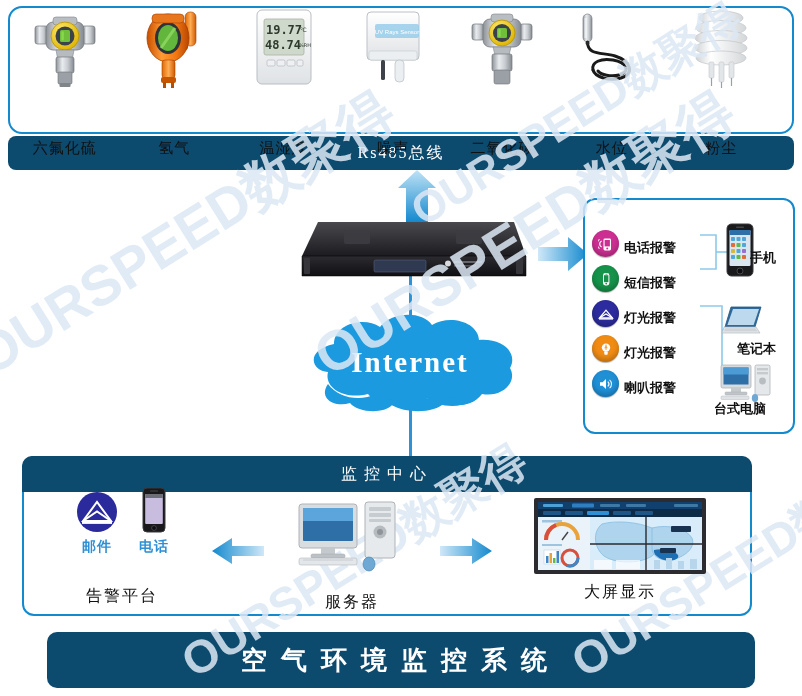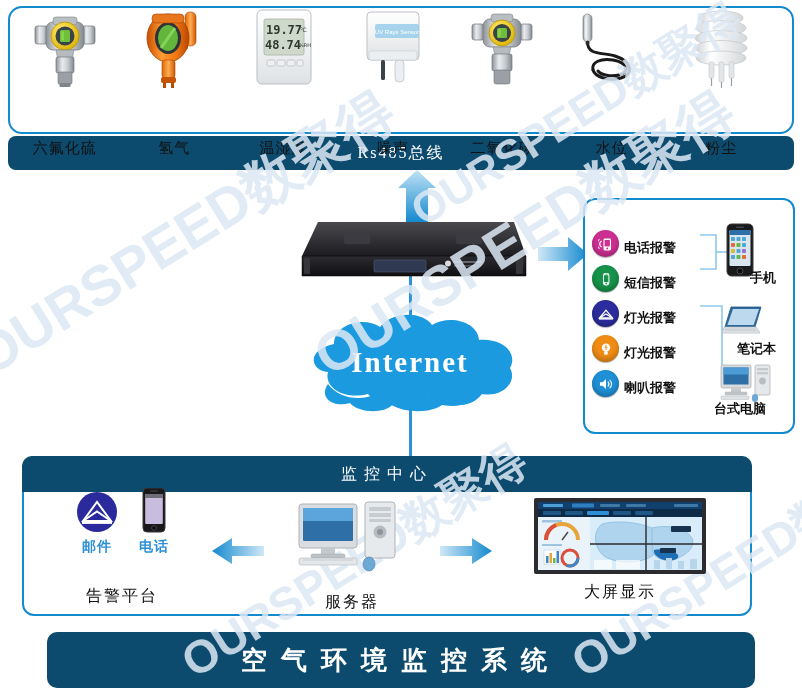--- a/index.html
+++ b/index.html
@@ -417,21 +417,21 @@
       <rect x="8" y="25" width="4" height="4" rx=".8" fill="#d6b93a"></rect>
         <rect x="13.5" y="25" width="4" height="4" rx=".8"></rect>
       <rect x="19" y="25" width="4" height="4" rx=".8" fill="#9a6fd0"></rect>
       <rect x="8" y="31" width="4" height="4" rx=".8" fill="#4fa8d8"></rect>
         <rect x="13.5" y="31" width="4" height="4" rx=".8" fill="#62b84a"></rect>
       <rect x="19" y="31" width="4" height="4" rx=".8" fill="#e06d3a"></rect>
     </g>
     <circle cx="17" cy="47" r="3" fill="#0d0d10" stroke="#55555a" stroke-width=".8"></circle>
     <rect x="13" y="2.6" width="8" height="1.3" rx=".6" fill="#44444a"></rect>
   </svg>
-  <div class="dev-lbl" style="left:750px; top:269px;">手机</div>
+  <div class="dev-lbl" style="left:750px; top:249px;">手机</div>
 
   <svg class="over" style="left:722px; top:305px;" width="50" height="38">
     <path d="M9 2 L39 2 L33 22 L3 22 Z" fill="#2f6a9e" stroke="#20567f" stroke-width=".8"></path>
     <path d="M11 4 L37 4 L31.6 20 L5.4 20 Z" fill="#bcd9ee"></path>
     <path d="M2 22 L34 22 L38 28 L0 28 Z" fill="#e2e6e9" stroke="#b5bbc1" stroke-width=".7"></path>
     <path d="M3.5 23.2 L33 23.2 L35.5 26.2 L2 26.2 Z" fill="#cfd4d9"></path>
   </svg>
   <div class="dev-lbl" style="left:737px; top:340px;">笔记本</div>
 
   <svg class="over" style="left:719px; top:363px;" width="58" height="40">

